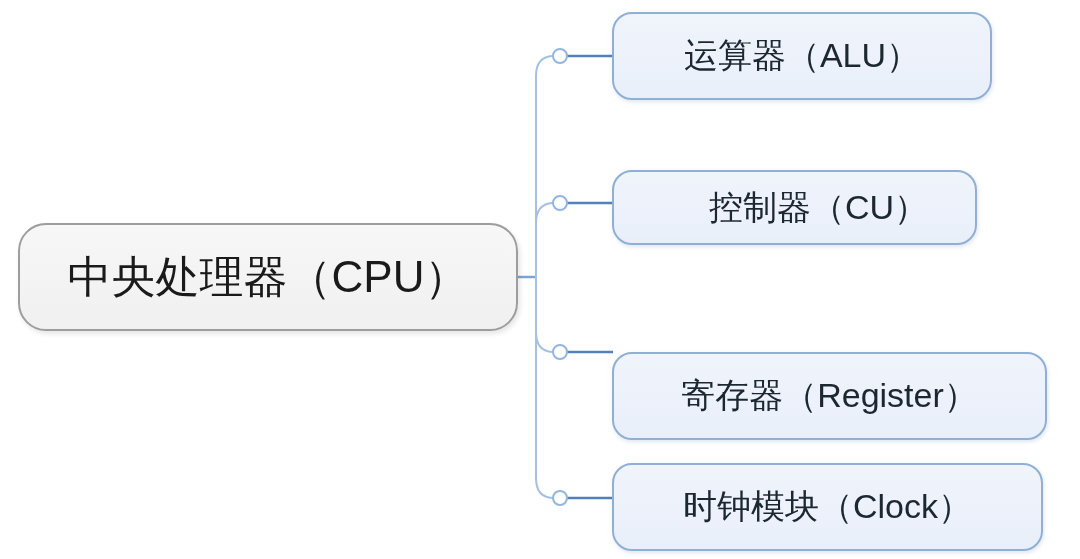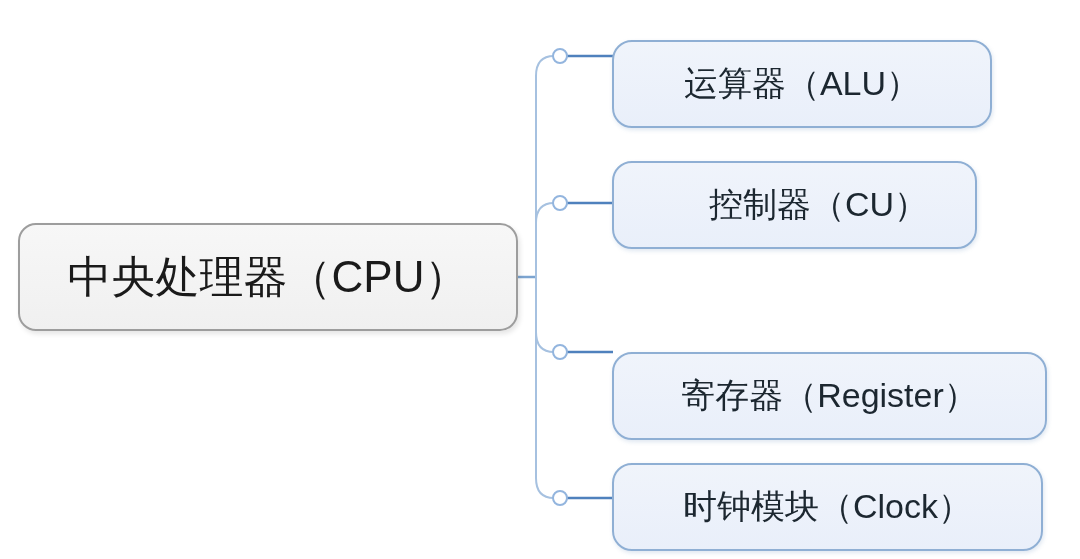--- a/index.html
+++ b/index.html
@@ -30,36 +30,36 @@
     box-sizing: border-box;
     white-space: nowrap;
   }
   .node-root {
     left: 18px;
     top: 223px;
     width: 500px;
     height: 108px;
     background: linear-gradient(180deg, #f7f7f7 0%, #f0f0f0 100%);
     border: 2px solid #9d9d9d;
-    border-radius: 18px;
+    border-radius: 28px;
     box-shadow: 2px 3px 5px rgba(0,0,0,0.10);
     font-size: 44px;
     color: #1a1a1a;
   }
   .node-child {
     background: linear-gradient(180deg, #f0f4fb 0%, #e9effa 100%);
     border: 2px solid #8fafd4;
     border-radius: 20px;
     box-shadow: 1px 2px 4px rgba(110,145,190,0.22);
     font-size: 34px;
     color: #1c2730;
     left: 612px;
   }
-  .node-child-1 { top: 12px;  width: 380px; height: 88px; margin-top: 28px; }
-  .node-child-2 { top: 161px; width: 365px; height: 88px; padding-left: 48px; }
+  .node-child-1 { top: 12px;  width: 380px; height: 88px; }
+  .node-child-2 { top: 170px; width: 365px; height: 75px; padding-left: 48px; }
   .node-child-3 { top: 308px; width: 435px; height: 88px; margin-top: 44px; }
   .node-child-4 { top: 454px; width: 431px; height: 88px; margin-top: 9px; }
   .node-label {
     display: inline-block;
   }
 </style>
 </head>
 <body>
 
 <div class="canvas">

